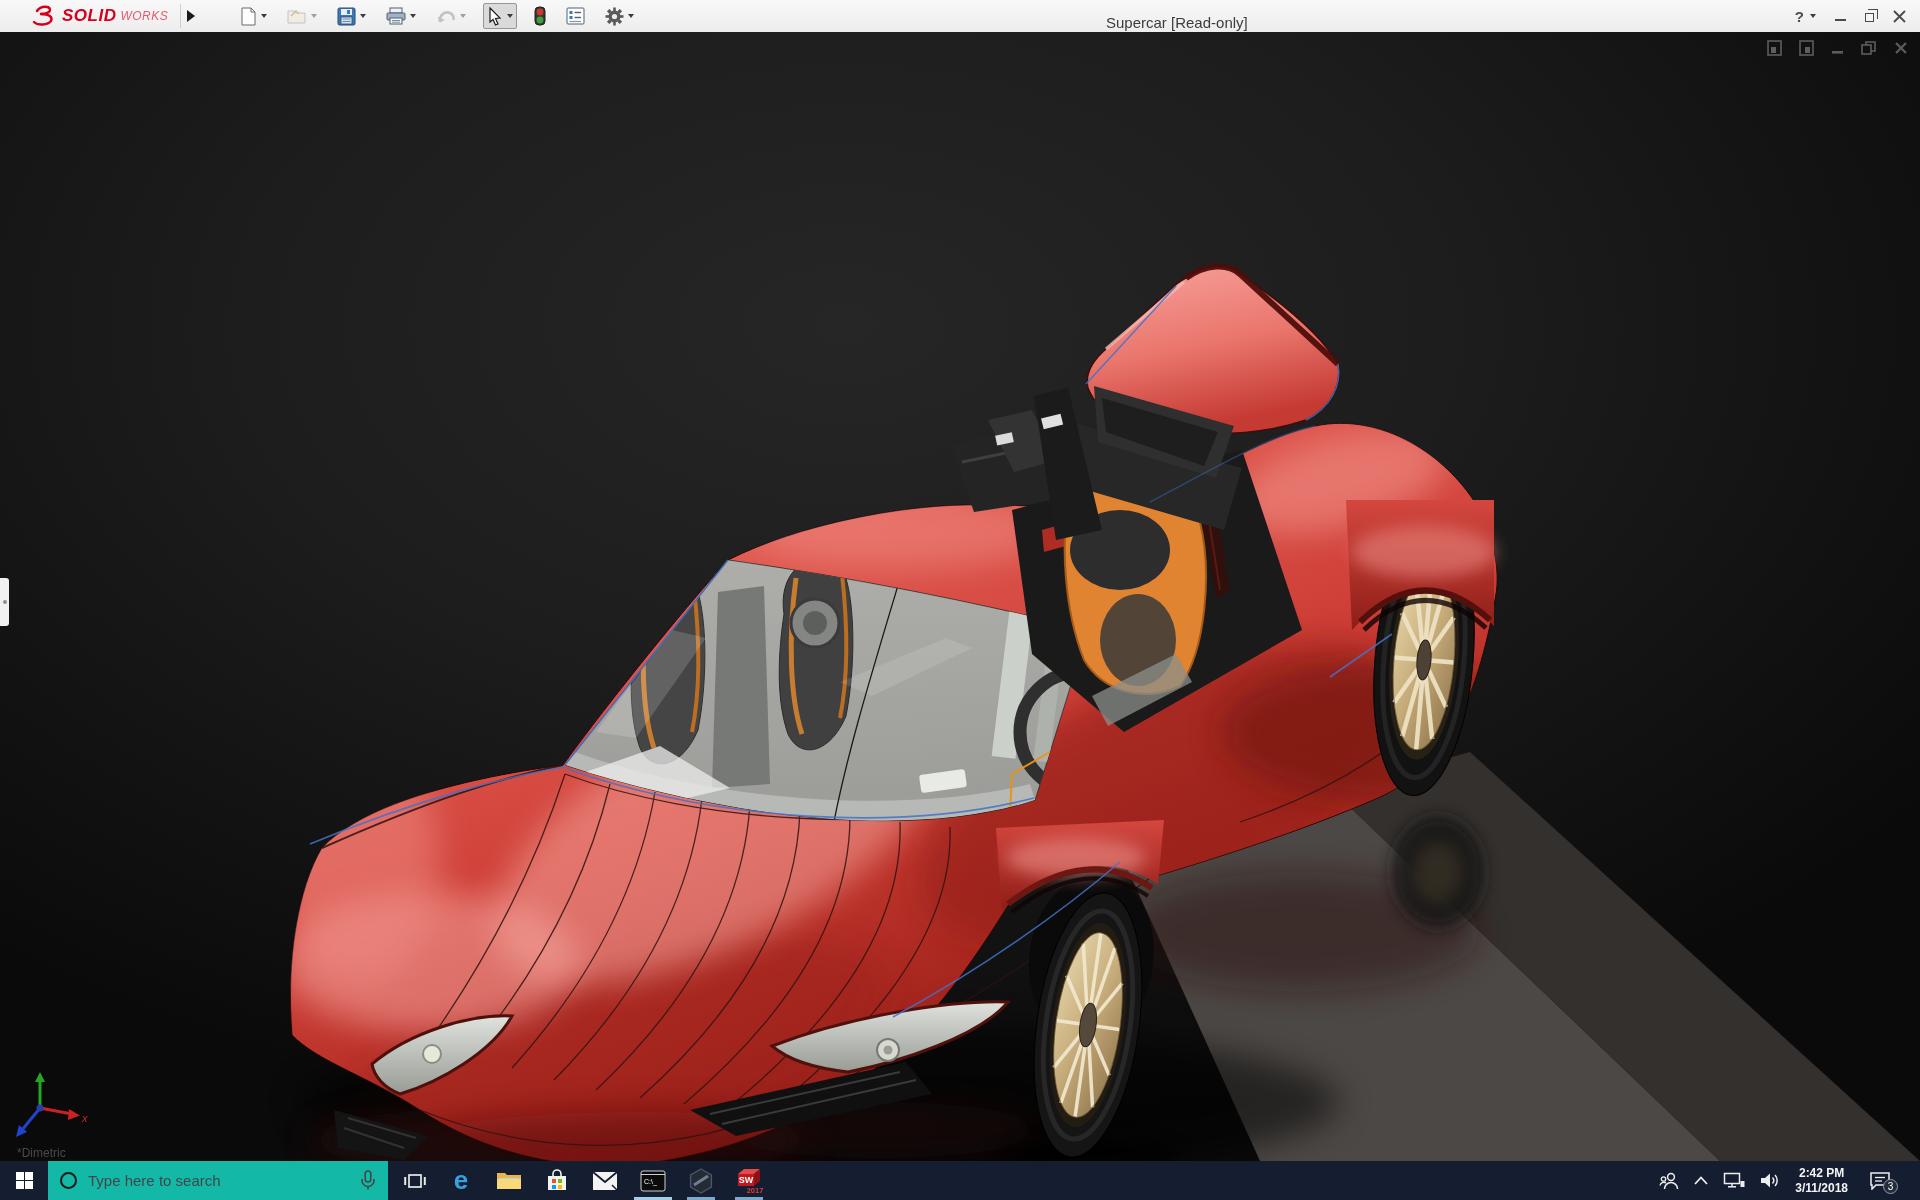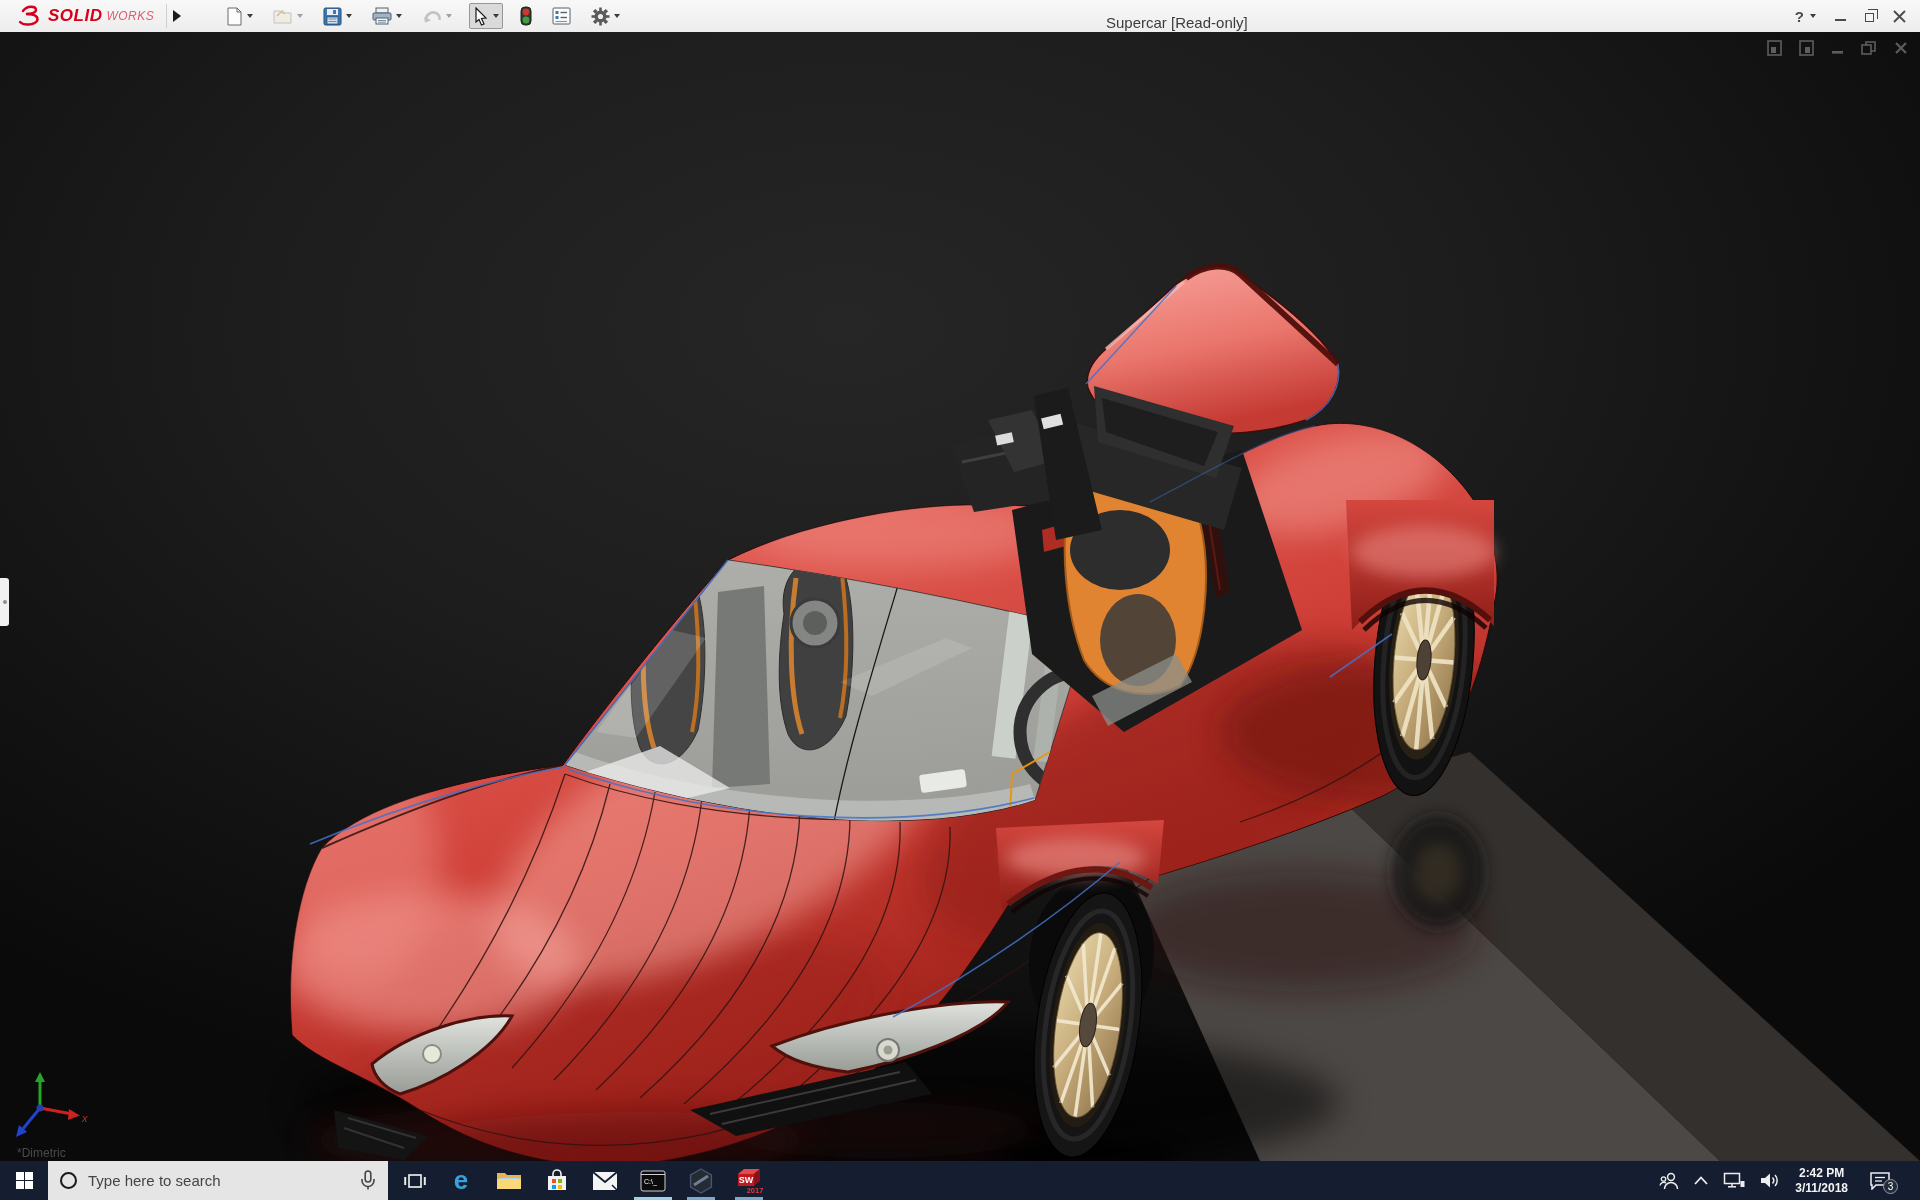--- a/index.html
+++ b/index.html
@@ -2,21 +2,21 @@
 <html><head>
 <meta charset="utf-8">
 <style>
   * { margin:0; padding:0; box-sizing:border-box; }
   html,body { width:1920px; height:1200px; overflow:hidden; background:#000;
               font-family:"Liberation Sans", sans-serif; }
 
   
   .titlebar { position:absolute; left:0; top:0; width:1920px; height:32px;
     background:linear-gradient(#f8f8f8,#ededed); display:flex; align-items:center;
-    padding:0 10px; z-index:30; }
+    padding:0 24px; z-index:30; }
   .brand { display:flex; align-items:center; gap:4px; padding:2px 6px 2px 4px; }
   .brand-solid { font-size:17px; font-weight:bold; font-style:italic; color:#d6001c; letter-spacing:.5px; }
   .brand-works { font-size:12px; font-style:italic; color:#e4596e; letter-spacing:.5px; }
   .flyout-btn { width:20px; height:24px; display:flex; align-items:center; justify-content:center;
     border-left:1px solid #d0d0d0; margin-left:6px; cursor:pointer; }
   .flyout-arrow { width:0; height:0; border-top:6px solid transparent; border-bottom:6px solid transparent;
     border-left:8px solid #1a1a1a; }
   .tools { display:flex; align-items:center; margin-left:30px; }
   .tool { display:flex; align-items:center; height:26px; padding:0 3px; margin:0 7px; }
   .tool.disabled { opacity:.45; }
@@ -44,21 +44,21 @@
   .panel-tab .dot { width:4px; height:4px; border-radius:50%; background:#8f8f8f; }
   .view-label { position:absolute; left:17px; top:1082px; font-size:12px; color:#4a4a4a; z-index:6;margin-top:32px; }
   .triad { position:absolute; left:10px; top:1038px; z-index:6; }
   .scene { position:absolute; inset:0; }
 
   
   .taskbar { position:absolute; left:0; top:1161px; width:1920px; height:39px; background:#151d30;
     display:flex; align-items:stretch; z-index:40; }
   .tb-btn { display:flex; align-items:center; justify-content:center; cursor:pointer; position:relative; }
   .start { width:48px; }
-  .search-box { width:340px; background:#e5e5e5; display:flex; align-items:center; gap:11px;
+  .search-box { width:340px; background:#14b8a6; display:flex; align-items:center; gap:11px;
     padding-left:12px; cursor:text; }
   .search-text { font-size:15px; color:#424649; }
   .cortana-ring { width:17px; height:17px; border:2.5px solid #17191b; border-radius:50%; }
   .mic { margin-left:auto; margin-right:12px; }
   .taskview { width:44px; margin-left:5px; }
   .app { width:48px; }
   .app.running::after { content:""; position:absolute; bottom:0; left:50%; transform:translateX(-50%);
     width:28px; height:3px; background:#7fa9cc; }
   .app.active-app::after { width:38px; background:#a6cde6; }
   .tb-spacer { flex:1; }

